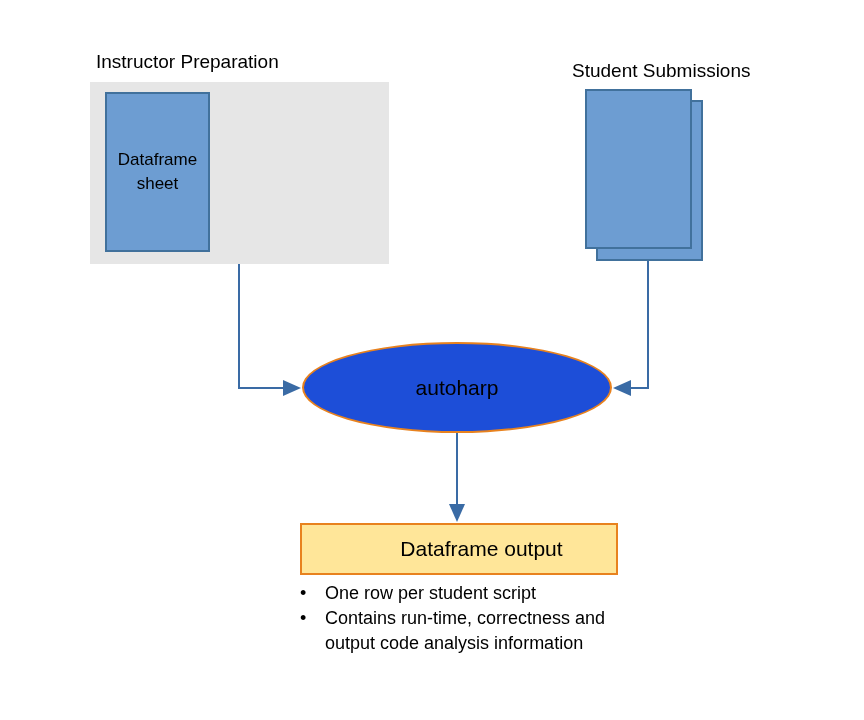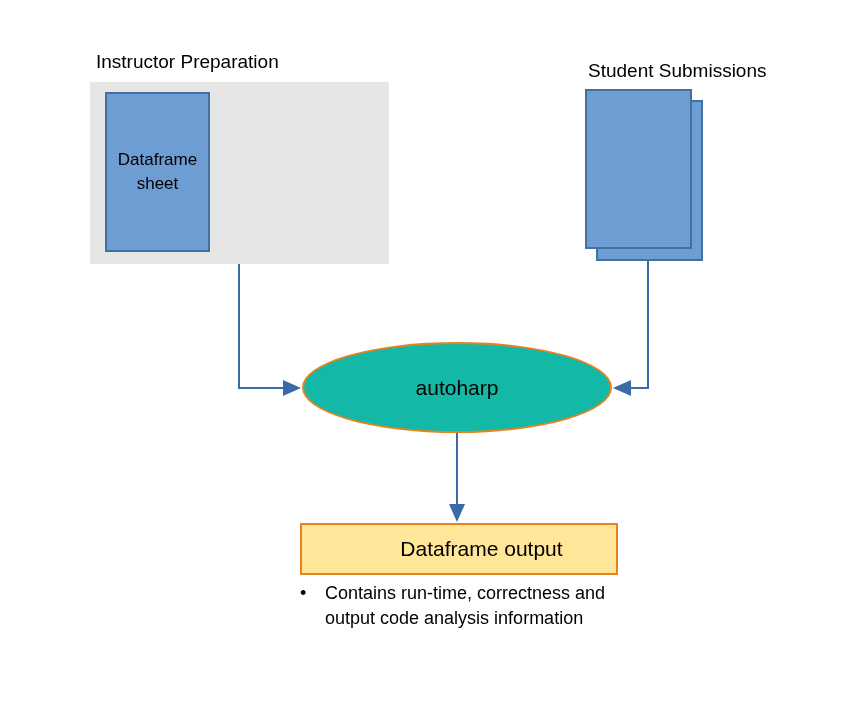--- a/index.html
+++ b/index.html
@@ -41,21 +41,21 @@
   .doc-label{
     display:flex;
     align-items:center;
     justify-content:center;
     text-align:center;
     font-size:17px;
     line-height:1.4;
     color:var(--text);
   }
   .ellipse{
-    background:#14b8a6;
+    background:#1d4ed8;
     border:2px solid var(--orange);
     border-radius:50%;
     box-sizing:border-box;
     display:flex;
     align-items:center;
     justify-content:center;
     font-size:21px;
     color:var(--text);
   }
   .outbox{
@@ -107,21 +107,21 @@
 
 <div class="canvas">
 
   <div class="abs group-title" style="left:96px;top:51px;text-align:right;">Instructor Preparation</div>
 
   <div class="abs panel" style="left:90px;top:82px;width:299px;height:182px;"></div>
 
   <div class="abs doc doc-label" style="left:105px;top:92px;width:105px;height:160px;">Dataframe sheet</div>
 
 
-  <div class="abs group-title" style="left:588px;top:60px;">Student Submissions</div>
+  <div class="abs group-title" style="left:572px;top:60px;">Student Submissions</div>
 
   <div class="abs doc" style="left:596px;top:100px;width:107px;height:161px;"></div>
 
   <div class="abs doc" style="left:585px;top:89px;width:107px;height:160px;"></div>
 
   <svg class="connectors" viewBox="0 0 864 720" xmlns="http://www.w3.org/2000/svg">
 
     <path class="wire" d="M 239 264 L 239 388 L 283 388"></path>
     <polygon class="head" points="301,388 283,380 283,396"></polygon>
 
@@ -130,17 +130,18 @@
 
     <path class="wire" d="M 457 433 L 457 504"></path>
     <polygon class="head" points="457,522 449,504 465,504"></polygon>
   </svg>
 
   <div class="abs ellipse" style="left:302px;top:342px;width:310px;height:91px;">autoharp</div>
 
   <div class="abs outbox" style="left:300px;top:523px;width:318px;height:52px;">Dataframe output</div>
 
   <ul class="bullets abs" style="left:298px;top:581px;width:400px;">
+    <li>One row per student script</li>
     <li>Contains run-time, correctness and
 output code analysis information</li>
   </ul>
 
 </div>
 
 </body></html>

